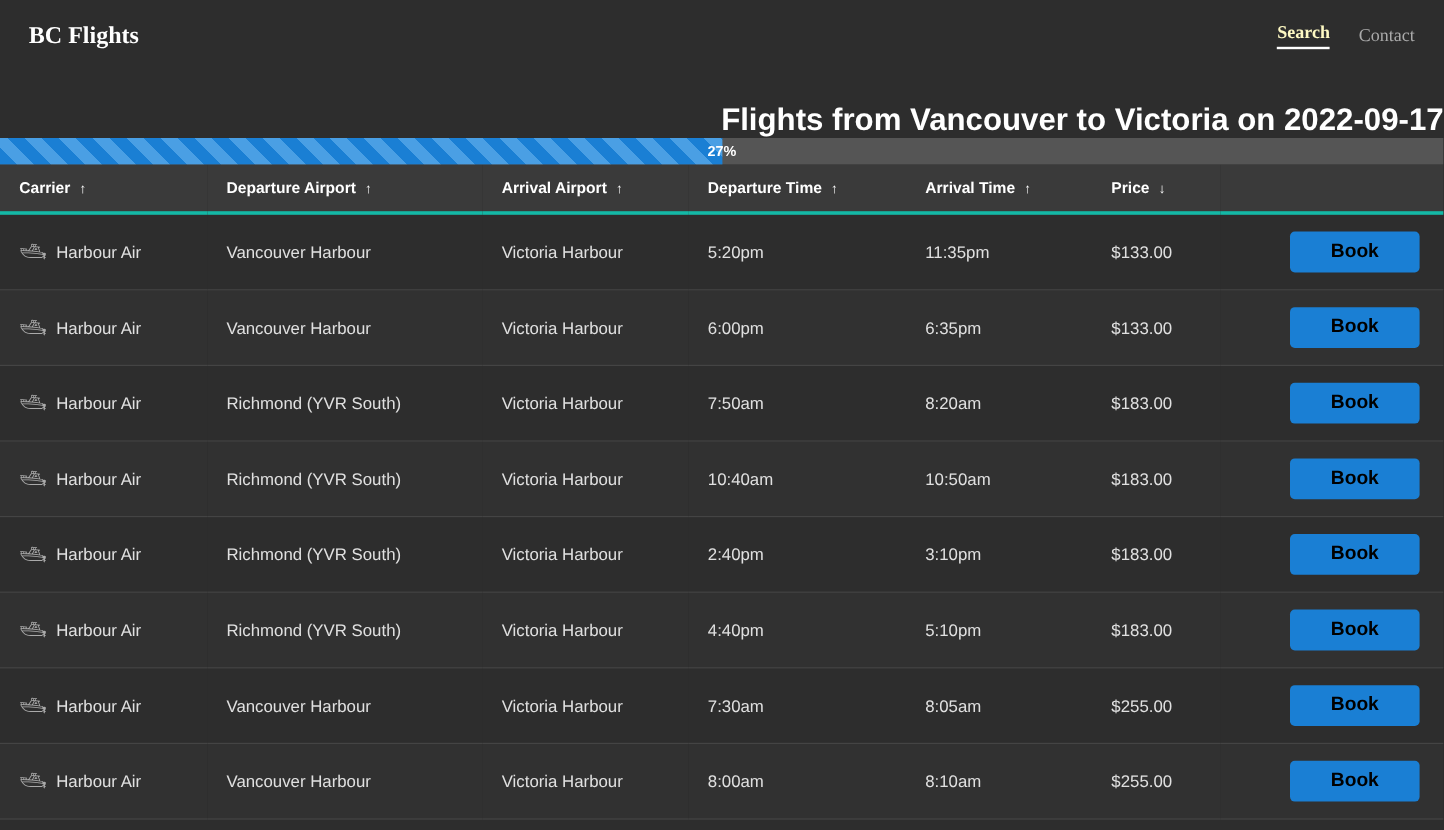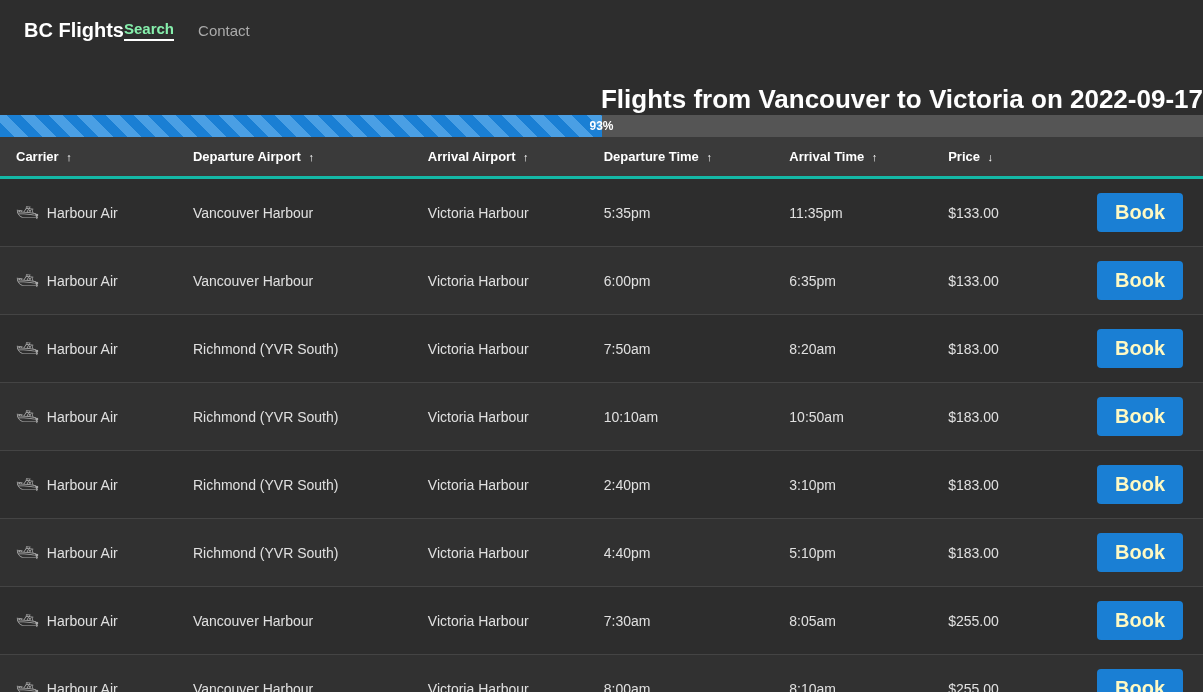--- a/index.html
+++ b/index.html
@@ -7,42 +7,44 @@
       background-color: #2d2d2d;
       color: #ffffff;
       font-family: -apple-system, BlinkMacSystemFont, 'Segoe UI', Helvetica, Arial, sans-serif;
       min-height: 692px;
     }
 
     
     nav {
       display: flex;
       align-items: center;
+      justify-content: space-between;
       padding: 0 24px;
       height: 60px;
       background-color: #2d2d2d;
+      font-family: Liberation Serif, serif;
     }
     .nav-logo {
       font-size: 20px;
       font-weight: 700;
       color: #ffffff;
     }
     .nav-links {
       display: flex;
       gap: 24px;
       align-items: center;
     }
     .nav-link {
       color: #aaaaaa;
       text-decoration: none;
       font-size: 15px;
       cursor: pointer;
     }
     .nav-link.active {
-      color: #86efac;
+      color: #fef9c3;
       font-weight: 600;
       border-bottom: 2px solid #ffffff;
       padding-bottom: 2px;
     }
 
     
     .page-title-section {
       text-align: right;
       padding: 24px 0 0;
     }
@@ -126,25 +128,25 @@
       display: flex;
       align-items: center;
       gap: 8px;
     }
     .plane-icon {
       font-size: 18px;
       color: #aaaaaa;
     }
     .book-btn {
       background-color: #1a7fd4;
-      color: #fef9c3;
+      color: #000000;
       border: none;
       border-radius: 4px;
-      padding: 8px 18px;
-      font-size: 20px;
+      padding: 8px 34px;
+      font-size: 16px;
       font-weight: 600;
       cursor: pointer;
       white-space: nowrap;
     }
     td.price-cell {
       font-weight: 400;
     }
     td.action-cell {
       text-align: right;
       padding-right: 20px;
@@ -160,21 +162,21 @@
     <span class="nav-link">Contact</span>
   </div>
 </nav>
 
 <div class="page-title-section">
   <h1 class="page-title">Flights from Vancouver to Victoria on 2022-09-17</h1>
 </div>
 
 <div class="progress-container">
   <div class="progress-bar" style="width: 50%"></div>
-  <div class="progress-label">93%</div>
+  <div class="progress-label">27%</div>
 </div>
 
 <div class="table-container">
   <table>
     <thead>
       <tr>
         <th>Carrier <span class="sort-arrow">↑</span></th>
         <th>Departure Airport <span class="sort-arrow">↑</span></th>
         <th>Arrival Airport <span class="sort-arrow">↑</span></th>
         <th>Departure Time <span class="sort-arrow">↑</span></th>
@@ -186,21 +188,21 @@
     <tbody id="table-body">
     <tr>
       <td>
         <div class="carrier-cell">
           <span class="plane-icon">🛥</span>
           <span>Harbour Air</span>
         </div>
       </td>
       <td>Vancouver Harbour</td>
       <td>Victoria Harbour</td>
-      <td>5:35pm</td>
+      <td>5:20pm</td>
       <td>11:35pm</td>
       <td class="price-cell">$133.00</td>
       <td class="action-cell">
         <button class="book-btn">Book</button>
       </td>
     </tr>
         <tr>
       <td>
         <div class="carrier-cell">
           <span class="plane-icon">🛥</span>
@@ -234,21 +236,21 @@
     </tr>
         <tr>
       <td>
         <div class="carrier-cell">
           <span class="plane-icon">🛥</span>
           <span>Harbour Air</span>
         </div>
       </td>
       <td>Richmond (YVR South)</td>
       <td>Victoria Harbour</td>
-      <td>10:10am</td>
+      <td>10:40am</td>
       <td>10:50am</td>
       <td class="price-cell">$183.00</td>
       <td class="action-cell">
         <button class="book-btn">Book</button>
       </td>
     </tr>
         <tr>
       <td>
         <div class="carrier-cell">
           <span class="plane-icon">🛥</span>

